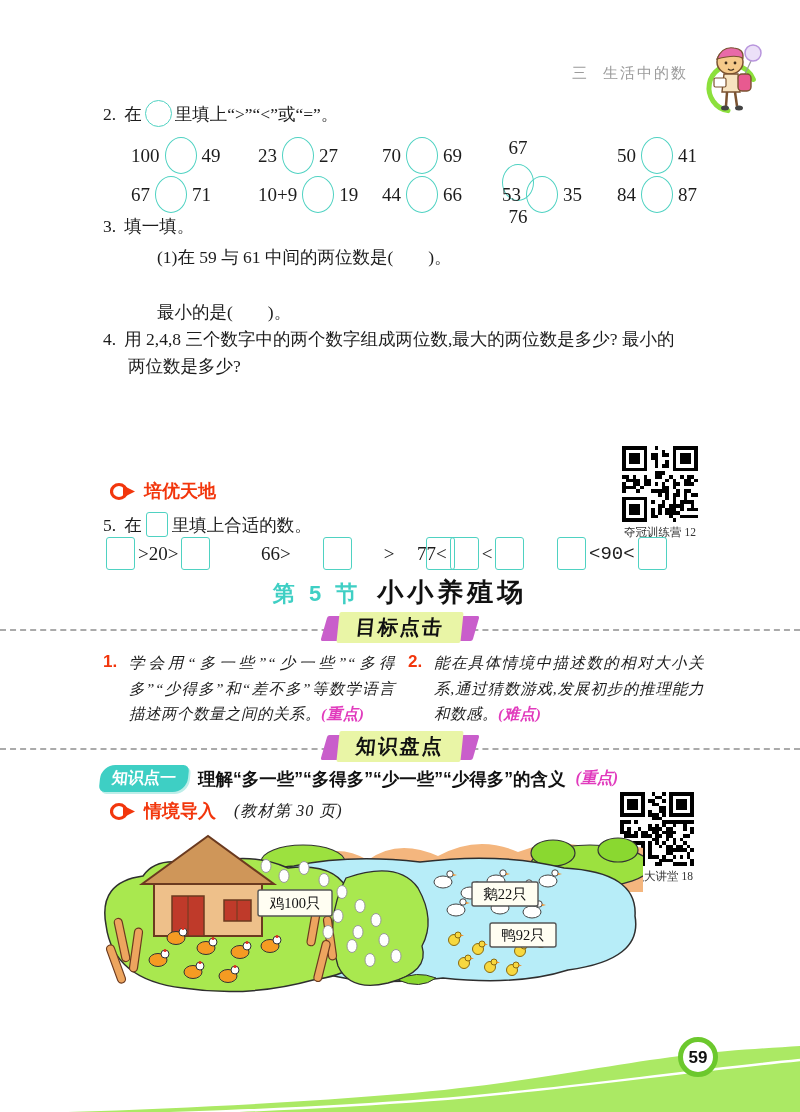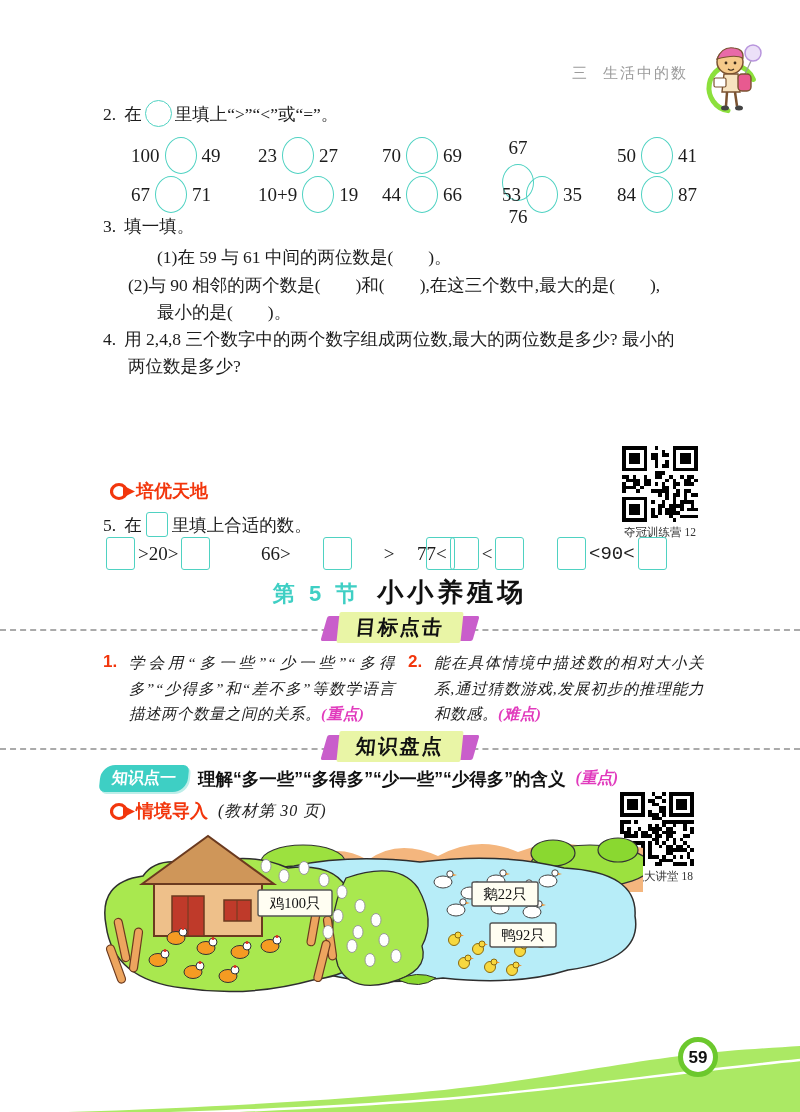--- a/index.html
+++ b/index.html
@@ -21,21 +21,21 @@
        border-radius:50%;vertical-align:-7px;margin:0 3px;}
   .sq{display:inline-block;width:27px;height:31px;border:1.6px solid #4fd2c2;
        border-radius:3px;vertical-align:-9px;}
   .sq.sm{width:20px;height:23px;vertical-align:-6px;margin:0 4px;}
 
   
   .cmp{position:absolute;display:flex;align-items:center;gap:5px;font-size:19px;}
   .cmp-o{display:inline-block;width:30px;height:35px;border:1.6px solid #4fd2c2;border-radius:50%;}
 
   
-  .redhead{position:absolute;display:flex;align-items:center;
+  .redhead{position:absolute;display:flex;align-items:center;gap:8px;
        font-family:"Liberation Sans","DejaVu Sans",sans-serif;font-weight:bold;
        font-size:18px;color:#f2360c;}
   .note{font-family:"Liberation Serif",serif;font-weight:normal;font-style:italic;
        font-size:16px;color:#222;margin-left:10px;letter-spacing:1px;}
 
   
   .ex5item{position:absolute;font-size:19px;display:flex;align-items:center;gap:3px;}
   .ex5item .sq{vertical-align:middle;}
 
   
@@ -157,21 +157,20 @@
       <span>35</span>
     </div>
   <div class="cmp" style="top:176px;left:617px;">
       <span>84</span>
       <span class="cmp-o"></span>
       <span>87</span>
     </div>
 
   <div class="tline" style="top:214px;left:103px;"><span class="qnum">3.</span><span>填一填。</span></div>
   <div class="tline" style="top:245px;left:128px;margin-left:29px;">(1)在 59 与 61 中间的两位数是(　　)。</div>
-  <div class="tline" style="top:273px;left:128px;">(2)与 90 相邻的两个数是(　　)和(　　),在这三个数中,最大的是(　　),</div>
   <div class="tline" style="top:300px;left:157px;">最小的是(　　)。</div>
 
   <div class="tline" style="top:327px;left:103px;"><span class="qnum">4.</span><span>用 2,4,8 三个数字中的两个数字组成两位数,最大的两位数是多少? 最小的</span></div>
   <div class="tline" style="top:354px;left:128px;">两位数是多少?</div>
 
   <div class="qrbox" style="top:446px;left:622px;width:76px;">
     <div class="qrimg" id="qr1" style="width:76px;height:76px;"><svg viewBox="0 0 21 21" width="100%" height="100%" shape-rendering="crispEdges">
           <rect width="21" height="21" fill="#fff"></rect>
           <rect x="9" y="0" width="1" height="1" fill="#000"></rect>
           <rect x="11" y="1" width="1" height="1" fill="#000"></rect>

